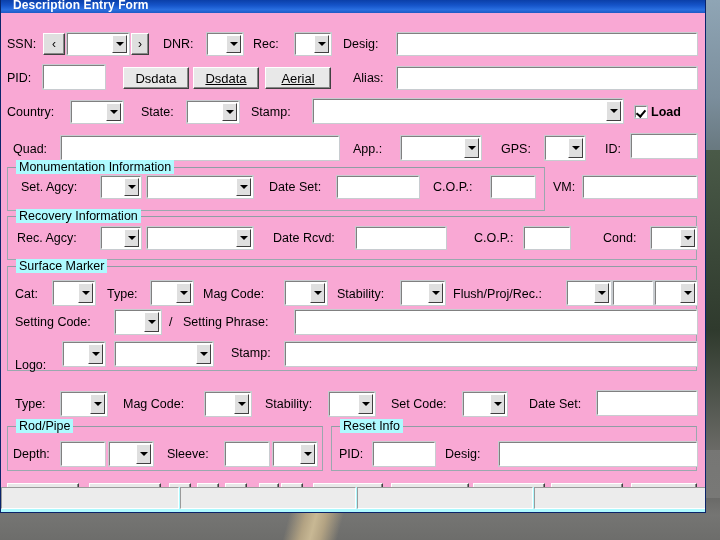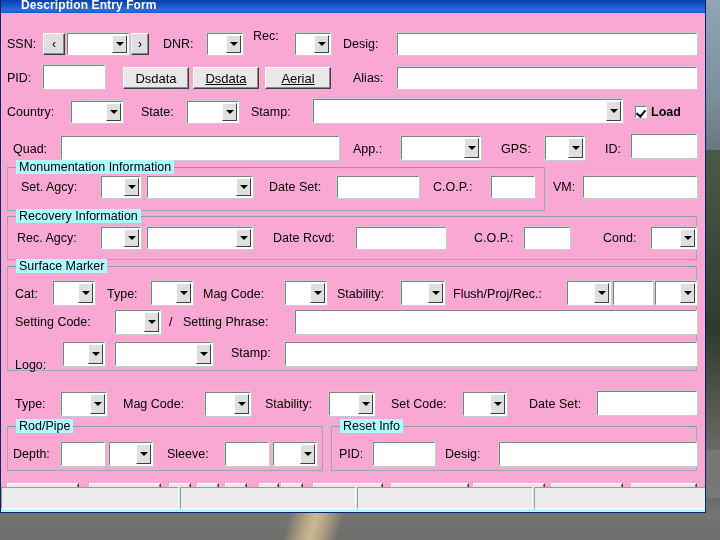--- a/index.html
+++ b/index.html
@@ -31,21 +31,21 @@
   #window{
     position:absolute;left:0;top:0;width:706px;height:513px;
     border:1px solid #0a246a;border-top:none;
     background:#aefaff;
     box-sizing:border-box;
   }
   #titlebar{
     height:13px;
     background:linear-gradient(180deg,#0b3fa8 0%,#1553c8 40%,#2a6fe0 75%,#1d5ac4 100%);
     color:#ffffff;font-size:12px;font-weight:bold;
-    padding-left:20px;line-height:11px;overflow:hidden;
+    padding-left:12px;line-height:11px;overflow:hidden;
     letter-spacing:.1px;
   }
   #clientarea{
     position:relative;
     height:498px;
     background:#f9a8d4;
     overflow:hidden;
   }
 
   
@@ -156,21 +156,21 @@
     </div>
     <div class="navbtn" style="left:130px;top:20px;width:18px;height:22px;">
       <span>›</span>
     </div>
 
     <span class="lbl" style="left:162px;top:24px;">DNR:</span>
     <div class="combo" style="left:206px;top:20px;width:36px;height:22px;">
       <div class="arrow"></div>
     </div>
 
-    <span class="lbl" style="left:252px;top:16px;">Rec:</span>
+    <span class="lbl" style="left:252px;top:24px;">Rec:</span>
     <div class="combo" style="left:294px;top:20px;width:36px;height:22px;">
       <div class="arrow"></div>
     </div>
 
     <span class="lbl" style="left:342px;top:24px;">Desig:</span>
     <div class="txt" style="left:396px;top:20px;width:300px;height:22px;"></div>
 
     <span class="lbl" style="left:6px;top:58px;">PID:</span>
     <div class="txt" style="left:42px;top:52px;width:62px;height:24px;"></div>
 

